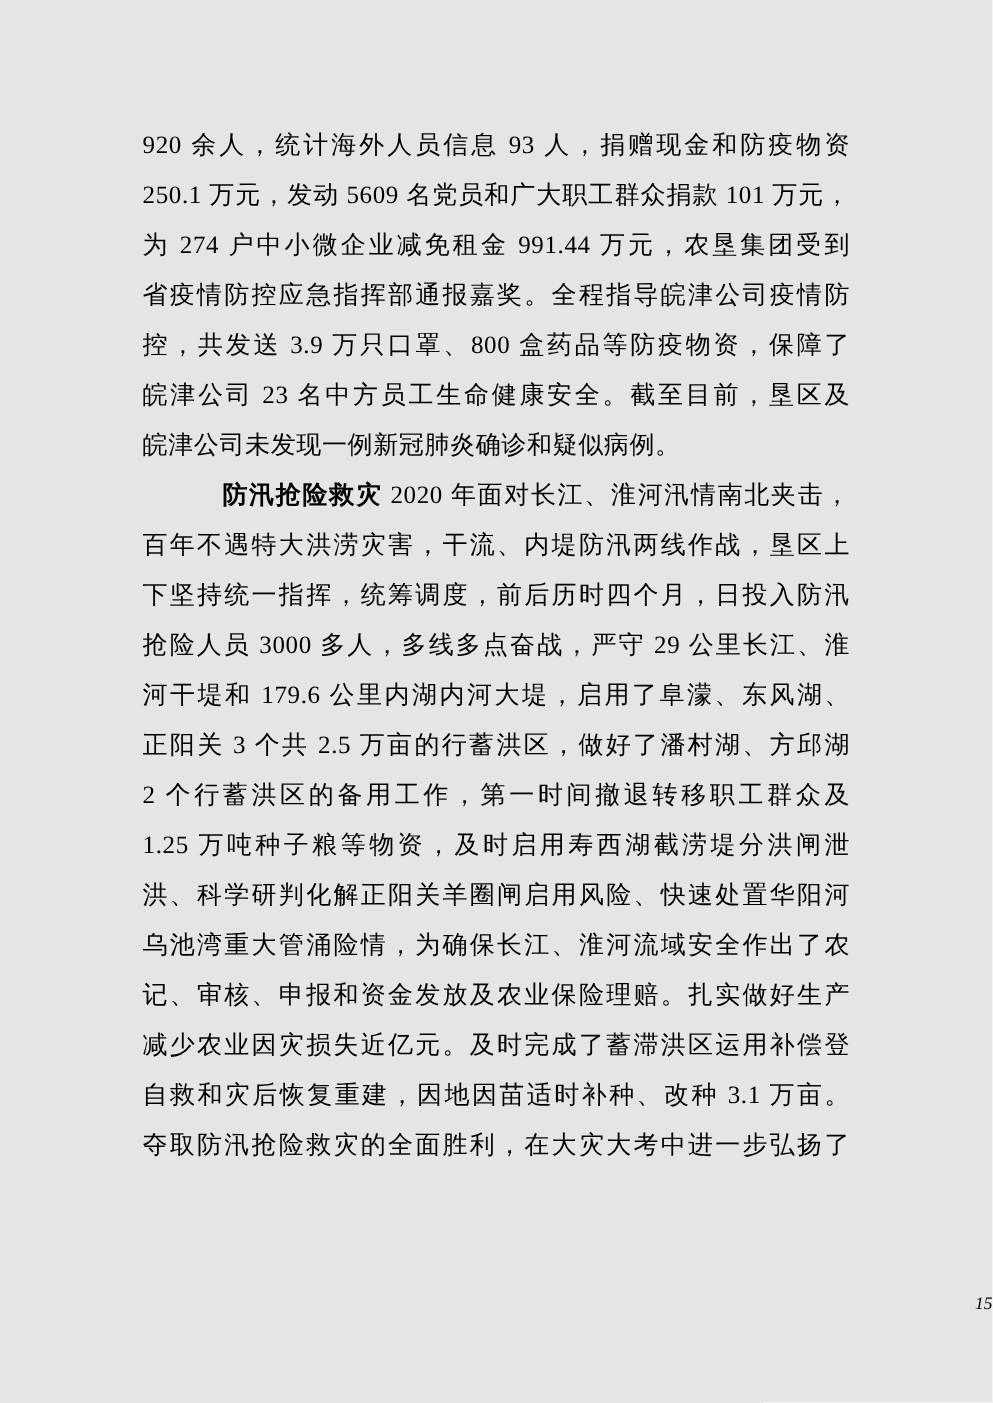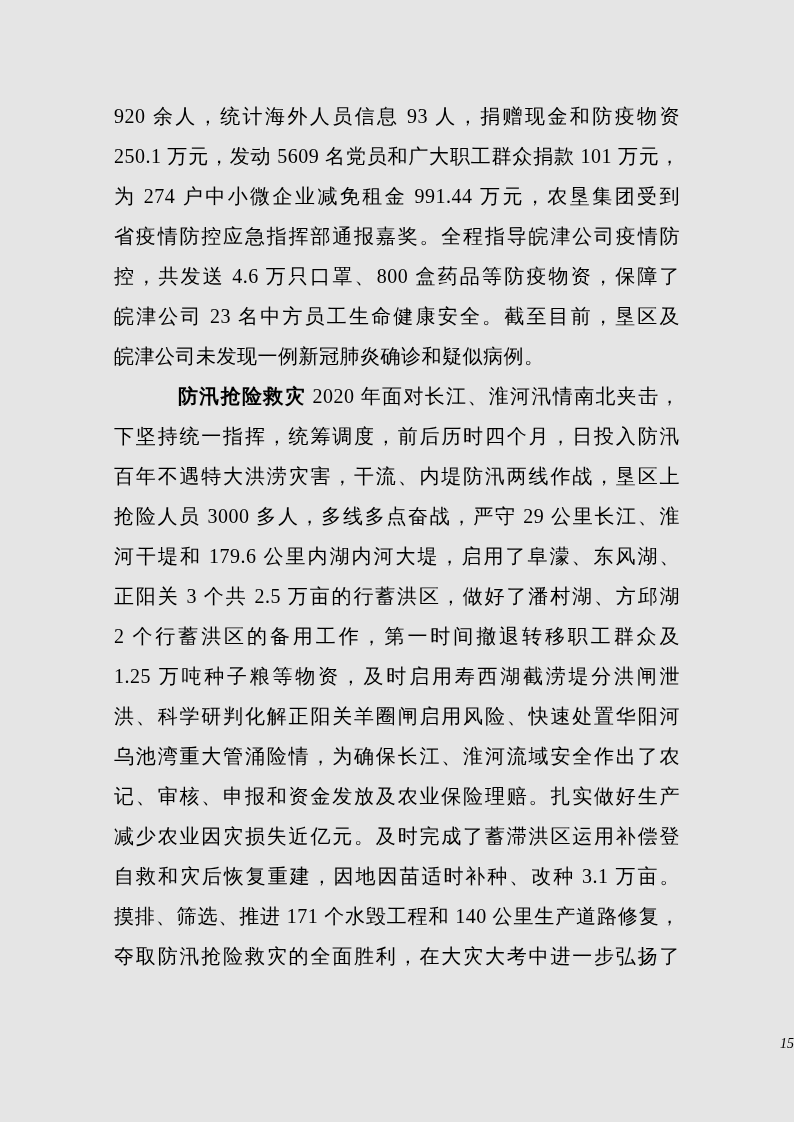--- a/index.html
+++ b/index.html
@@ -55,33 +55,32 @@
 </style>
 </head>
 <body>
 
 <div class="page">
   <div class="page-body">
       <div class="line just"><span>920 余人，统计海外人员信息 93 人，捐赠现金和防疫物资</span></div>
       <div class="line just"><span>250.1 万元，发动 5609 名党员和广大职工群众捐款 101 万元，</span></div>
       <div class="line just"><span>为 274 户中小微企业减免租金 991.44 万元，农垦集团受到</span></div>
       <div class="line just"><span>省疫情防控应急指挥部通报嘉奖。全程指导皖津公司疫情防</span></div>
-      <div class="line just"><span>控，共发送 4.6 万只口罩、800 盒药品等防疫物资，保障了</span></div>
+      <div class="line just"><span>控，共发送 3.9 万只口罩、800 盒药品等防疫物资，保障了</span></div>
       <div class="line just"><span>皖津公司 23 名中方员工生命健康安全。截至目前，垦区及</span></div>
       <div class="line"><span>皖津公司未发现一例新冠肺炎确诊和疑似病例。</span></div>
       <div class="line just indent"><b>防汛抢险救灾</b><span> 2020 年面对长江、淮河汛情南北夹击，</span></div>
+      <div class="line just"><span>百年不遇特大洪涝灾害，干流、内堤防汛两线作战，垦区上</span></div>
       <div class="line just"><span>下坚持统一指挥，统筹调度，前后历时四个月，日投入防汛</span></div>
-      <div class="line just"><span>百年不遇特大洪涝灾害，干流、内堤防汛两线作战，垦区上</span></div>
       <div class="line just"><span>抢险人员 3000 多人，多线多点奋战，严守 29 公里长江、淮</span></div>
       <div class="line just"><span>河干堤和 179.6 公里内湖内河大堤，启用了阜濛、东风湖、</span></div>
       <div class="line just"><span>正阳关 3 个共 2.5 万亩的行蓄洪区，做好了潘村湖、方邱湖</span></div>
       <div class="line just"><span>2 个行蓄洪区的备用工作，第一时间撤退转移职工群众及</span></div>
       <div class="line just"><span>1.25 万吨种子粮等物资，及时启用寿西湖截涝堤分洪闸泄</span></div>
       <div class="line just"><span>洪、科学研判化解正阳关羊圈闸启用风险、快速处置华阳河</span></div>
       <div class="line just"><span>乌池湾重大管涌险情，为确保长江、淮河流域安全作出了农</span></div>
       <div class="line just"><span>记、审核、申报和资金发放及农业保险理赔。扎实做好生产</span></div>
       <div class="line just"><span>减少农业因灾损失近亿元。及时完成了蓄滞洪区运用补偿登</span></div>
       <div class="line just"><span>自救和灾后恢复重建，因地因苗适时补种、改种 3.1 万亩。</span></div>
-      <div class="line just"><span>摸排、筛选、推进 171 个水毁工程和 140 公里生产道路修复，</span></div>
       <div class="line just"><span>夺取防汛抢险救灾的全面胜利，在大灾大考中进一步弘扬了</span></div>
     </div>
   <div class="page-number">15</div>
 </div>
 
 </body></html>

